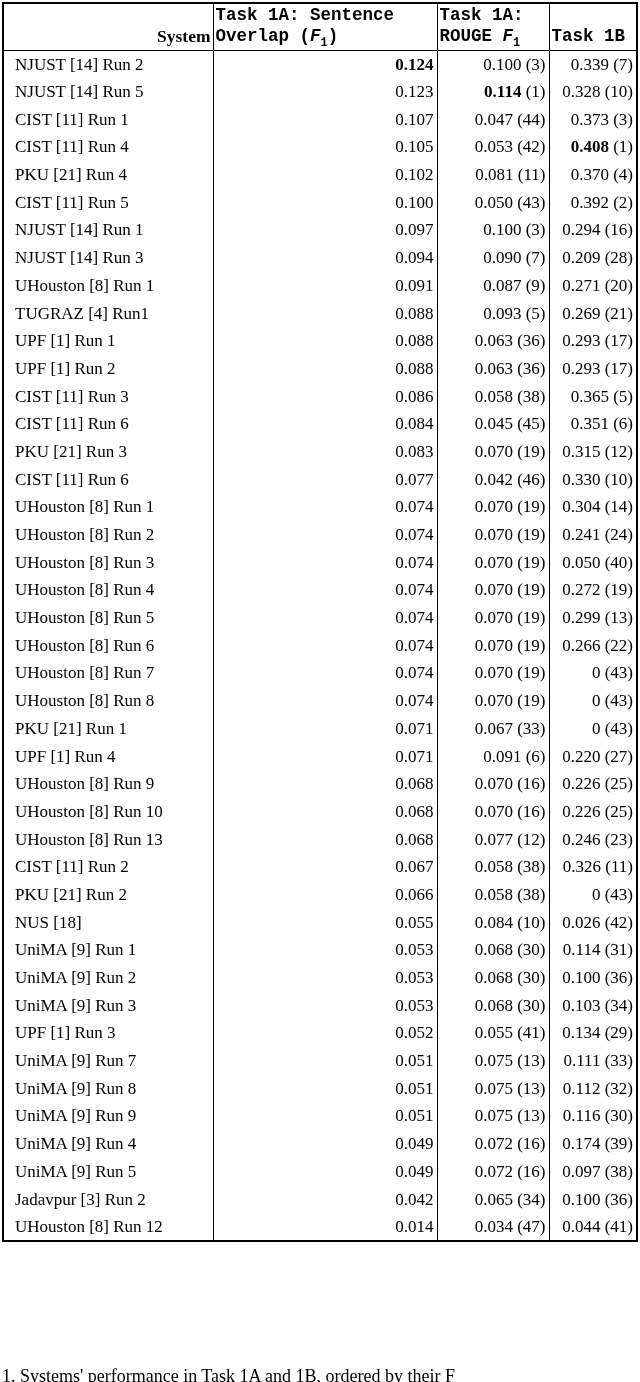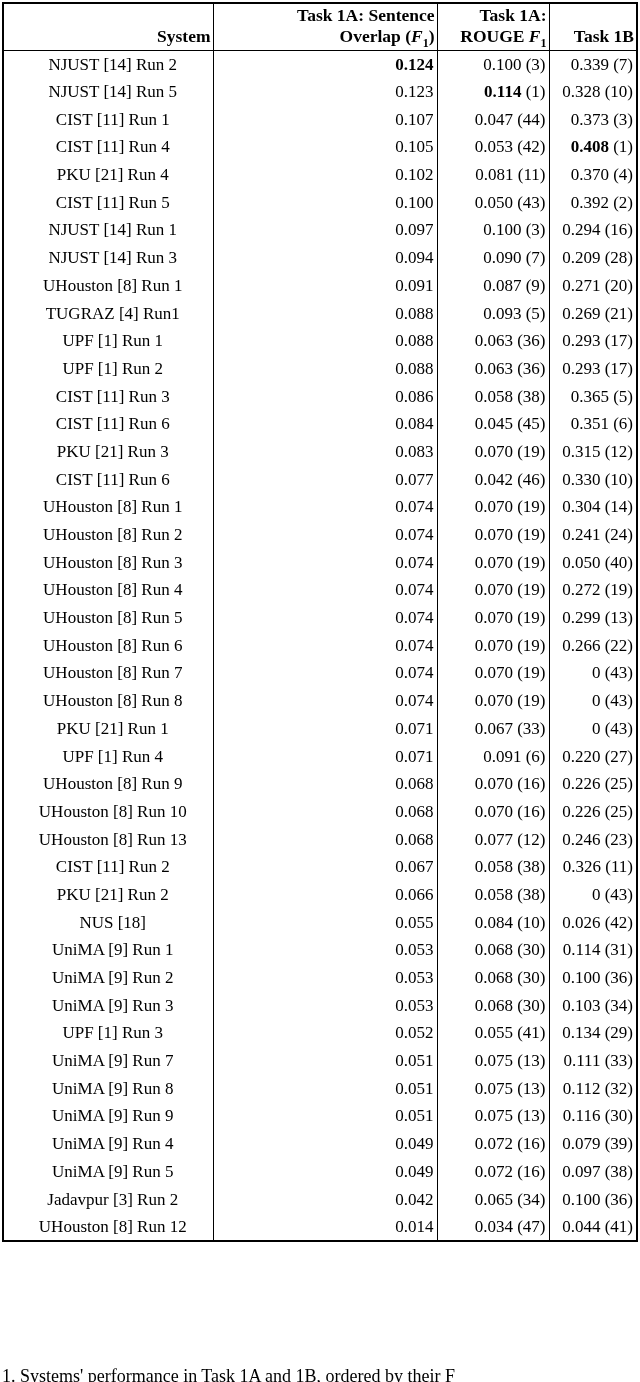--- a/index.html
+++ b/index.html
@@ -26,33 +26,33 @@
     border-left: 1px solid #000;
     border-right: 1px solid #000;
     border-bottom: 1px solid #000;
     vertical-align: bottom;
     font-weight: bold;
     font-size: 17.5px;
     line-height: 21px;
     padding: 1px 2px 3px 2px;
   }
   th.h-system { text-align: right; padding-left: 4px; }
-  th.h-center { text-align: right; }
+  th.h-center { text-align: left; font-family: Liberation Mono, monospace; }
   td {
     border-left: 1px solid #000;
     border-right: 1px solid #000;
     border-top: none;
     border-bottom: none;
     font-size: 17px;
     padding: 0 2px;
     white-space: nowrap;
     overflow: hidden;
   }
   tbody tr { height: 27.7px; }
-  td.sys { text-align: center; padding-left: 11px; }
+  td.sys { text-align: left; padding-left: 11px; }
   td.num { text-align: right; padding-right: 3px; }
   .bold { font-weight: bold; }
   .it { font-style: italic; }
   sub.f1 { font-size: 12px; line-height: 0; }
   .caption {
     position: absolute;
     left: 2px; top: 1366px;
     font-size: 18px;
     white-space: nowrap;
   }
@@ -317,21 +317,21 @@
       <tr>
         <td class="sys"><span>UniMA [9] Run 9</span></td>
         <td class="num"><span>0.051</span></td>
         <td class="num"><span>0.075</span> <span>(13)</span></td>
         <td class="num"><span>0.116</span> <span>(30)</span></td>
       </tr>
       <tr>
         <td class="sys"><span>UniMA [9] Run 4</span></td>
         <td class="num"><span>0.049</span></td>
         <td class="num"><span>0.072</span> <span>(16)</span></td>
-        <td class="num"><span>0.079</span> <span>(39)</span></td>
+        <td class="num"><span>0.174</span> <span>(39)</span></td>
       </tr>
       <tr>
         <td class="sys"><span>UniMA [9] Run 5</span></td>
         <td class="num"><span>0.049</span></td>
         <td class="num"><span>0.072</span> <span>(16)</span></td>
         <td class="num"><span>0.097</span> <span>(38)</span></td>
       </tr>
       <tr>
         <td class="sys"><span>Jadavpur [3] Run 2</span></td>
         <td class="num"><span>0.042</span></td>

